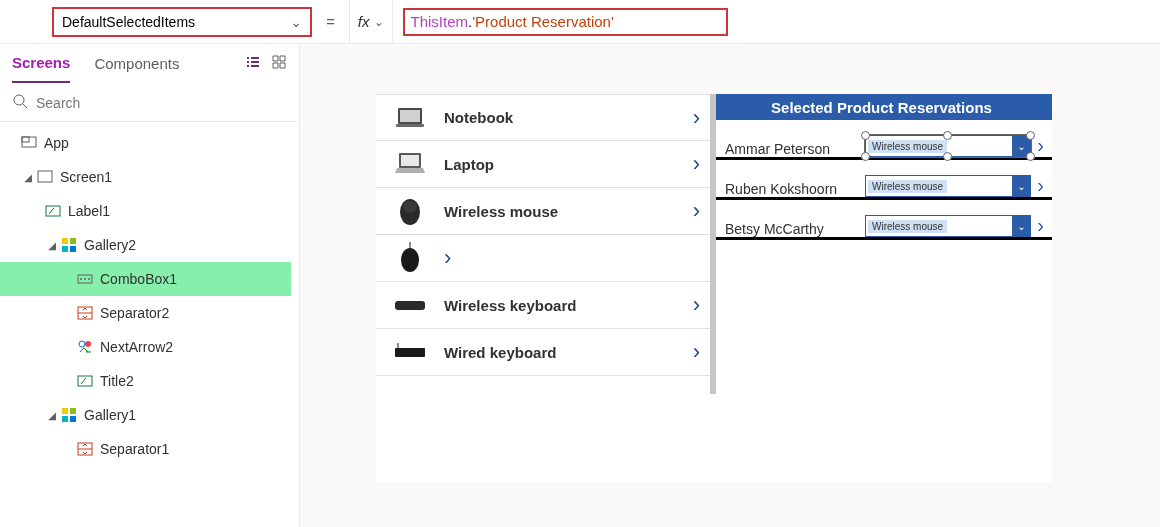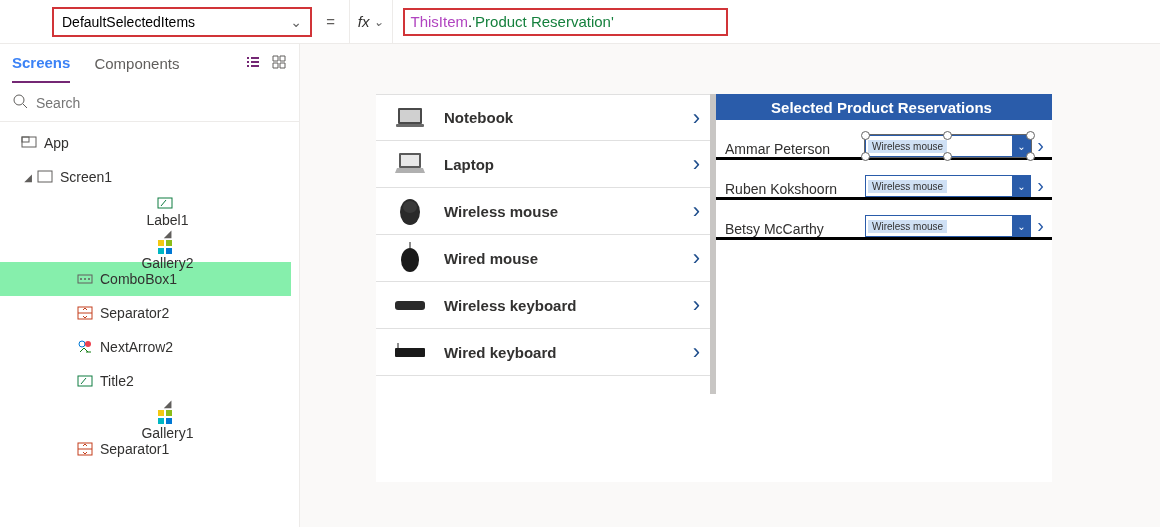--- a/index.html
+++ b/index.html
@@ -8,40 +8,40 @@
   
   .formula-bar { height: 44px; background: #fff; border-bottom: 1px solid #edebe9; display: flex; align-items: center; padding: 0 8px; }
   .prop-select { width: 260px; height: 30px; border: 2px solid #d13438; display: flex; align-items: center; justify-content: space-between; padding: 0 8px; font-size: 14px; background: #fff; margin-left: 44px; }
   .prop-select .chev { color: #666; }
   .equals { margin: 0 14px; color: #605e5c; font-size: 15px; font-style: italic;}
   .fx { display: flex; align-items: center; padding: 0 8px; font-style: italic; color: #323130; font-size: 15px; border-left:1px solid #edebe9; border-right:1px solid #edebe9; height:100%;}
   .fx .chev { margin-left:4px; color:#666; font-size:12px;}
   .formula-text { margin-left: 10px; font-family: Consolas, monospace; font-size: 15px; border: 2px solid #d13438; height: 28px; width:325px; display:flex; align-items:center; padding:0 6px;}
   .tok-this { color: #b144c0; }
   .tok-dot { color: #000; }
-  .tok-str { color: #15803d; }
+  .tok-str { color: #c2410c; }
 
   
   .left-panel { position:absolute; top:44px; left:0; width:300px; bottom:0; background:#fff; border-right:1px solid #edebe9;}
   .panel-tabs { display:flex; align-items:center; height:40px; padding:0 12px; border-bottom:1px solid #fff;}
   .panel-tabs .tab { font-size:15px; color:#605e5c; margin-right:24px; cursor:pointer; height:100%; display:flex; align-items:center;}
-  .panel-tabs .tab.active { color:#3b82f6; font-weight:600; border-bottom:2px solid #742774;justify-content:flex-end;}
+  .panel-tabs .tab.active { color:#a21caf; font-weight:600; border-bottom:2px solid #742774;justify-content:flex-end;}
   .panel-tabs .spacer { flex:1;}
   .panel-tabs .ico { color:#605e5c; margin-left:10px; cursor:pointer;}
   .search-row { display:flex; align-items:center; height:38px; padding:0 12px; border-bottom:1px solid #edebe9;}
   .search-row .sicon { color:#605e5c; margin-right:8px;}
   .search-row input { border:none; outline:none; font-size:14px; flex:1; color:#a16207;}
   .tree { padding:4px 0; overflow-y:auto; position:absolute; top:78px; bottom:0; left:0; right:8px;}
   .tree::-webkit-scrollbar{width:8px;} .tree::-webkit-scrollbar-thumb{background:#c8c6c4;}
   .tree-row { display:flex; align-items:center; height:34px; font-size:14px; color:#323130; cursor:pointer;}
   .tree-row.selected{background:#86efac;}
   .tw { display:inline-block; width:16px; text-align:center; color:#605e5c; font-size:10px;}
   .ticon { width:18px; height:18px; margin-right:6px; display:inline-flex; align-items:center; justify-content:center;}
   .ticon svg{width:16px;height:16px;}
-  .indent0{padding-left:20px;} .indent1{padding-left:20px;} .indent2{padding-left:44px;flex-direction:column;} .indent3{padding-left:76px;}
+  .indent0{padding-left:20px;} .indent1{padding-left:20px;} .indent2{padding-left:44px;} .indent3{padding-left:76px;}
 
   
   .canvas { position:absolute; top:44px; left:300px; right:0; bottom:0; background:#faf9f8; padding:50px 0 0 76px;}
   .app-frame { width:676px; height:388px; background:#fff; position:relative; display:flex;}
   .products { width:335px; border-right:1px solid #fff; position:relative;}
   .prod-row { height:47px; border-bottom:1px solid #e0e0e0; display:flex; align-items:center; padding:0 10px 0 14px;}
   .prod-row:first-child{border-top:1px solid #e0e0e0;}
   .pimg { width:40px; height:40px; margin-right:14px; display:flex; align-items:center; justify-content:center;}
   .pimg svg{width:36px;height:36px;}
   .pname { flex:1; font-size:15px; font-weight:600; color:#323130;}
@@ -249,21 +249,20 @@
         <span class="pname">Wireless mouse</span>
         <span class="pchev">›</span>
       </div>
       <div class="prod-row">
         <span class="pimg">
             <svg viewBox="0 0 36 36">
               <ellipse cx="18" cy="20" rx="9" ry="12" fill="#1a1a1a"></ellipse>
               <line x1="18" y1="8" x2="18" y2="2" stroke="#1a1a1a" stroke-width="1"></line>
             </svg>
           </span>
-        <span class="pname">Wired mouse</span>
         <span class="pchev">›</span>
       </div>
       <div class="prod-row">
         <span class="pimg">
             <svg viewBox="0 0 36 36">
               <rect x="3" y="14" width="30" height="9" rx="3" fill="#2a2a2a"></rect>
             </svg>
           </span>
         <span class="pname">Wireless keyboard</span>
         <span class="pchev">›</span>

